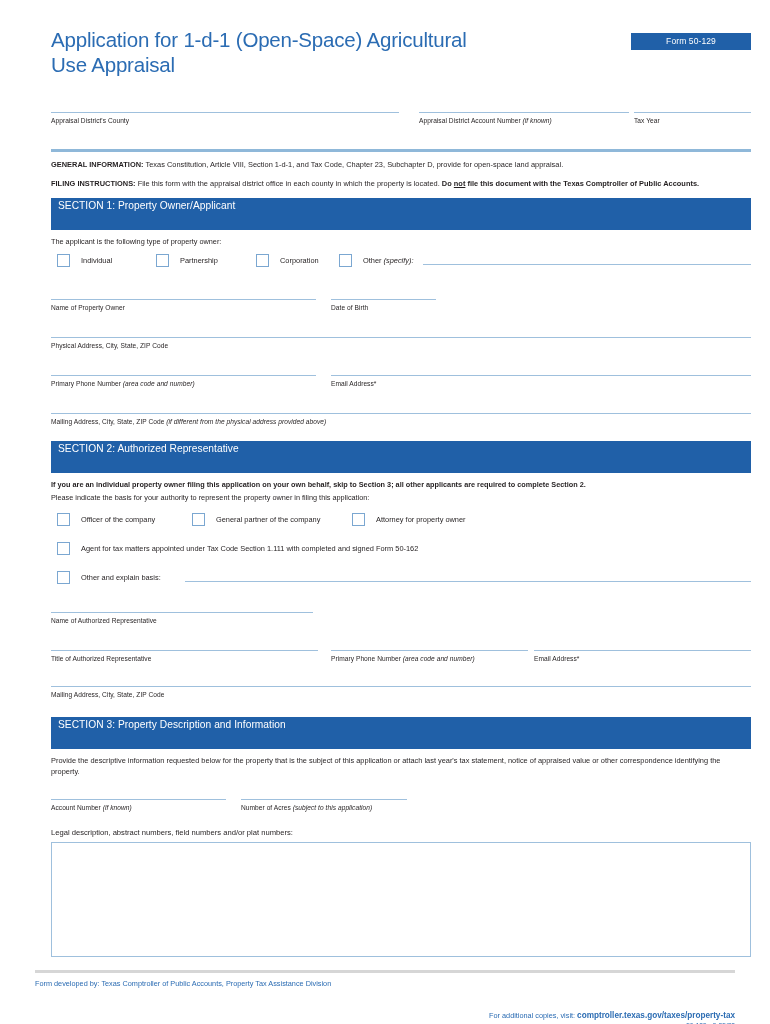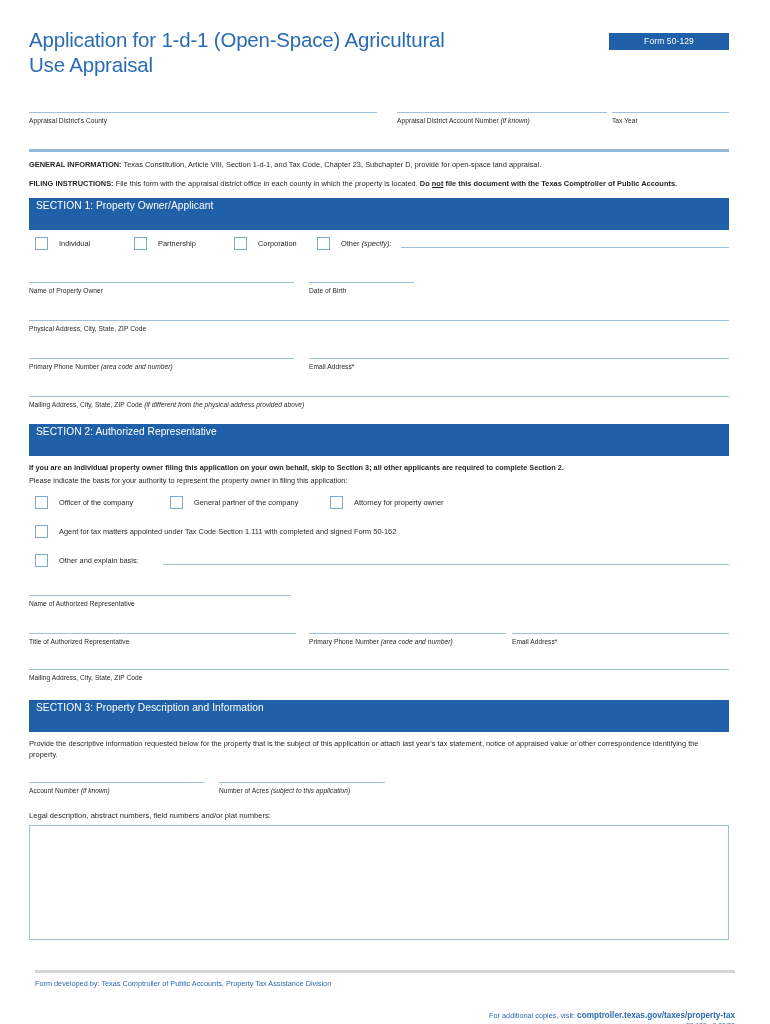--- a/index.html
+++ b/index.html
@@ -19,21 +19,21 @@
   .page {
     position: absolute;
     left: 0; top: 0;
     width: 770px;
     height: 1024px;
     background: #fff;
   }
 
   .content {
     position: absolute;
-    left: 29px;
+    left: 51px;
     top: 0;
     width: 700px;
   }
 
   
   .hdr {
     position: relative;
     padding-top: 27px;
     height: 76px;
   }
@@ -246,20 +246,21 @@
     <div class="bluebar"></div>
 
     <div class="para">
       <b>GENERAL INFORMATION:</b><span> Texas Constitution, Article VIII, Section 1-d-1, and Tax Code, Chapter 23, Subchapter D, provide for open-space land appraisal.</span>
     </div>
     <div class="para">
       <b>FILING INSTRUCTIONS:</b><span> File this form with the appraisal district office in each county in which the property is located. </span><b>Do </b><b><u>not</u></b><b> file this document with the Texas Comptroller of Public Accounts.</b>
     </div>
 
     <div class="sechead">SECTION 1: Property Owner/Applicant</div>
+    <div class="s-intro">The applicant is the following type of property owner:</div>
 
     <div class="cbrow">
       <span class="cbox" style="left:6px"></span>
       <span class="cblab" style="left:30px">Individual</span>
 
       <span class="cbox" style="left:105px"></span>
       <span class="cblab" style="left:129px">Partnership</span>
 
       <span class="cbox" style="left:205px"></span>
       <span class="cblab" style="left:229px">Corporation</span>

